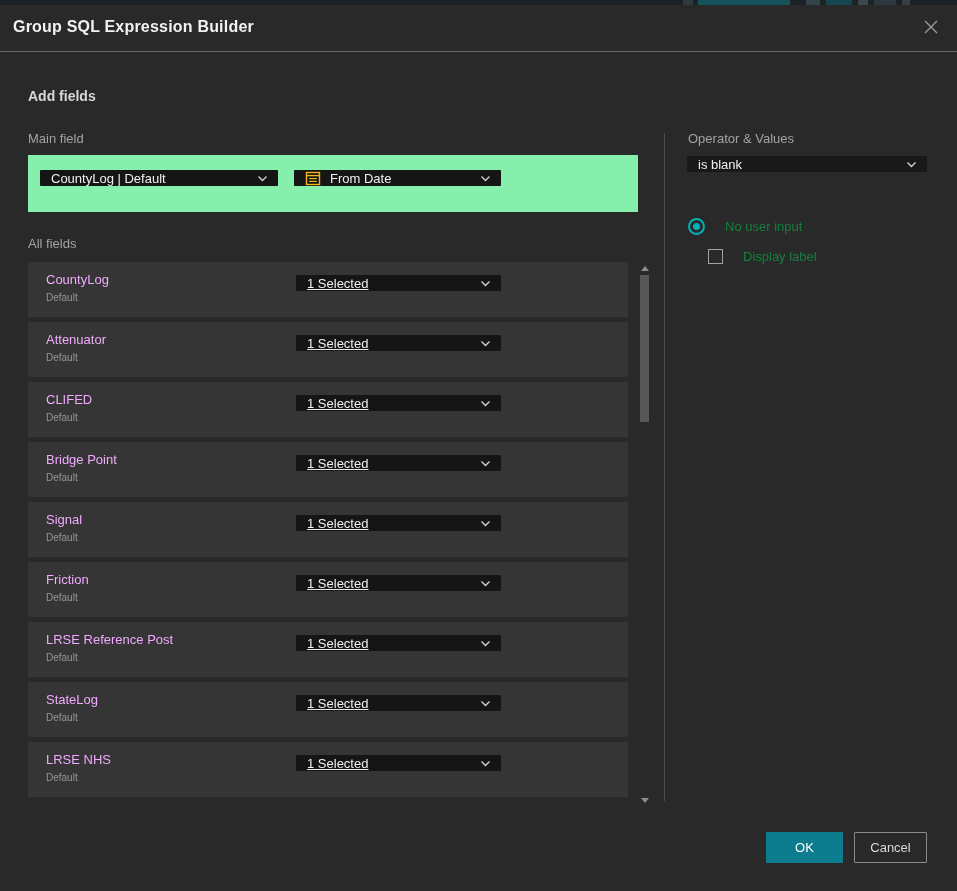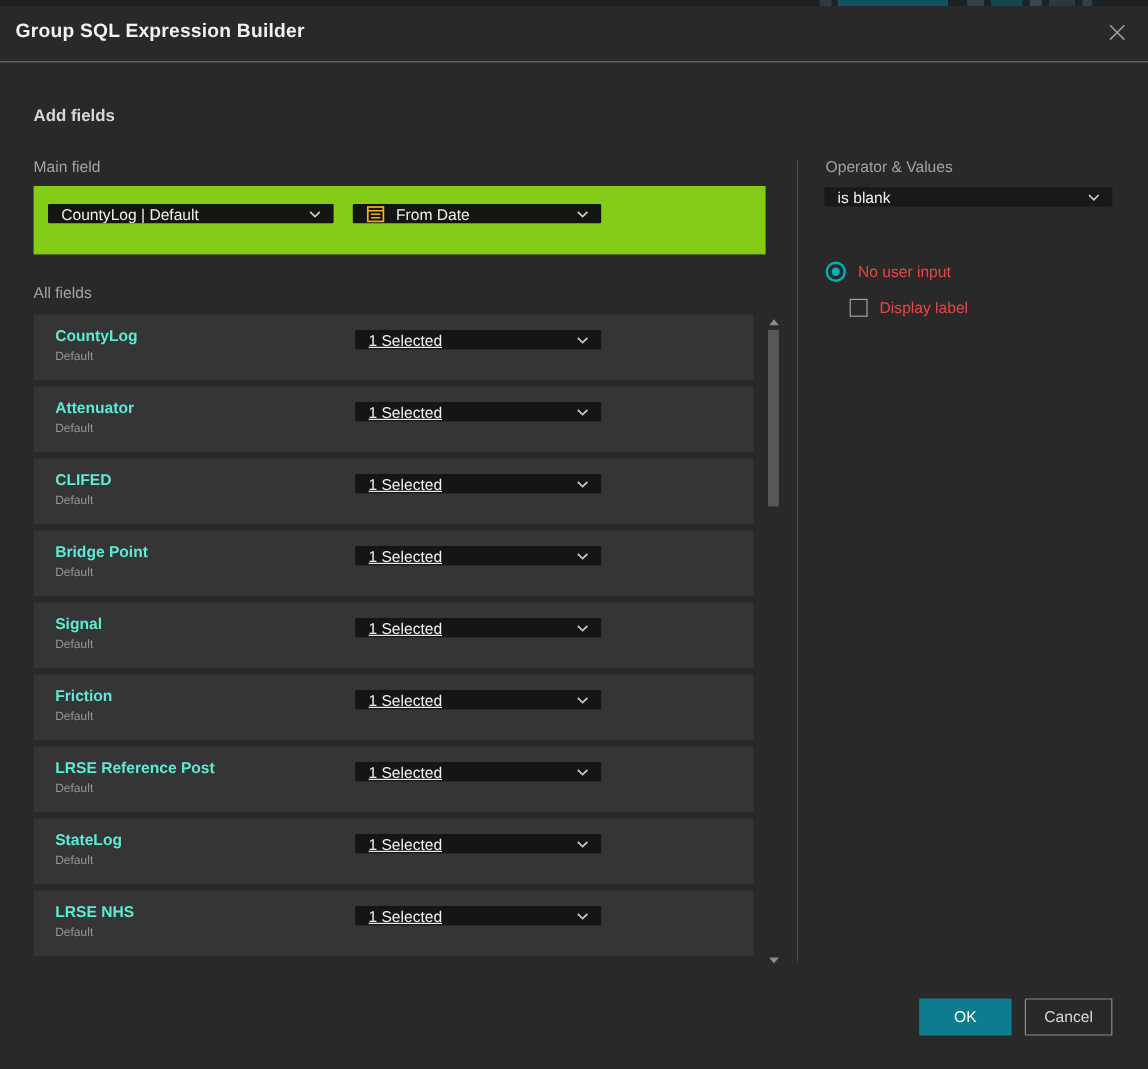--- a/index.html
+++ b/index.html
@@ -21,58 +21,58 @@
     position:absolute; top:5px; left:0; right:0; height:47px;
     display:flex; align-items:center; padding:0 16px 3px 13px;
     border-bottom:1px solid #696969; background:#292929;
   }
   .dlg-title { flex:1; font-size:16px; font-weight:700; color:#f2f2f2; letter-spacing:.2px; }
   .close-btn { width:20px; height:20px; cursor:pointer; display:flex; align-items:center; justify-content:center; }
 
   .sec-heading { position:absolute; font-size:14px; font-weight:700; color:#d8d8d8; }
   .sub-label   { position:absolute; font-size:13px; font-weight:400; color:#a3a3a3; }
 
-  .main-panel { position:absolute; left:28px; top:155px; width:610px; height:57px; background:#84cc16; }
+  .main-panel { position:absolute; left:28px; top:155px; width:610px; height:57px; background:#86efac; }
 
   .select {
     background:#151515; height:16px; display:flex; align-items:center;
     padding:0 10px 0 11px; cursor:pointer; border-radius:1px;
   }
   .select .sel-text { flex:1; font-size:13px; color:#f0f0f0; white-space:nowrap; overflow:hidden; }
   .select svg.chev { flex:none; }
 
   .sel-field  { position:absolute; left:12px;  top:15px; width:238px; }
   .sel-value  { position:absolute; left:266px; top:15px; width:207px; }
   .sel-value .cal { margin-right:9px; flex:none; display:flex; }
 
   .list { position:absolute; left:28px; top:262px; width:600px; }
   .row { position:relative; height:55px; background:#353535; margin-bottom:5px; }
   .row:last-child { margin-bottom:0; }
-  .row .fname { position:absolute; left:18px; top:10px; font-size:13px; color:#5eead4;font-weight:bold; }
+  .row .fname { position:absolute; left:18px; top:10px; font-size:13px; color:#f0abfc; }
   .row .fsub  { position:absolute; left:18px; top:30px; font-size:10px; color:#979797; }
   .row .select { position:absolute; left:268px; top:13px; width:205px;text-decoration:underline; }
 
   .scrollbar { position:absolute; left:638px; top:262px; width:13px; height:543px; }
   .sb-arrow-up, .sb-arrow-down { position:absolute; left:3px; width:0; height:0; cursor:pointer; }
   .sb-arrow-up   { top:4px;    border-left:4px solid transparent; border-right:4px solid transparent; border-bottom:5px solid #8d8d8d; }
   .sb-arrow-down { bottom:2px; border-left:4px solid transparent; border-right:4px solid transparent; border-top:5px solid #8d8d8d; }
   .sb-thumb { position:absolute; left:2px; top:13px; width:9px; height:147px; background:#575757; cursor:grab; }
 
   .v-divider { position:absolute; left:664px; top:133px; width:1px; height:668px; background:#4c4c4c; }
 
   .op-heading { left:688px; top:131px; }
   .sel-operator { position:absolute; left:687px; top:156px; width:240px; background:#191919; }
 
   .radio-row { position:absolute; left:688px; top:218px; display:flex; align-items:center; gap:10px; cursor:pointer; }
   .radio-outer {
     width:17px; height:17px; border-radius:50%; border:2px solid #00b1b5;
     display:flex; align-items:center; justify-content:center; background:#292929;
   }
   .radio-dot { width:7px; height:7px; border-radius:50%; background:#00b1b5; }
-  .ctl-label { font-size:13px; color:#ef4444; }
+  .ctl-label { font-size:13px; color:#15803d;margin-left:10px; }
 
   .check-row { position:absolute; left:708px; top:249px; display:flex; align-items:flex-start; gap:10px; cursor:pointer; }
   .checkbox { width:15px; height:15px; border:1px solid #a2a2a2; background:transparent; }
 
   .btn { position:absolute; top:832px; height:31px; font-size:13px; display:flex; align-items:center; justify-content:center; cursor:pointer; border-radius:1px; }
   .btn-ok { left:766px; width:77px; background:#0c7c8e; color:#ffffff; }
   .btn-cancel { left:854px; width:73px; background:transparent; border:1px solid #8a8a8a; color:#d8d8d8; }
 </style>
 </head>
 <body>

